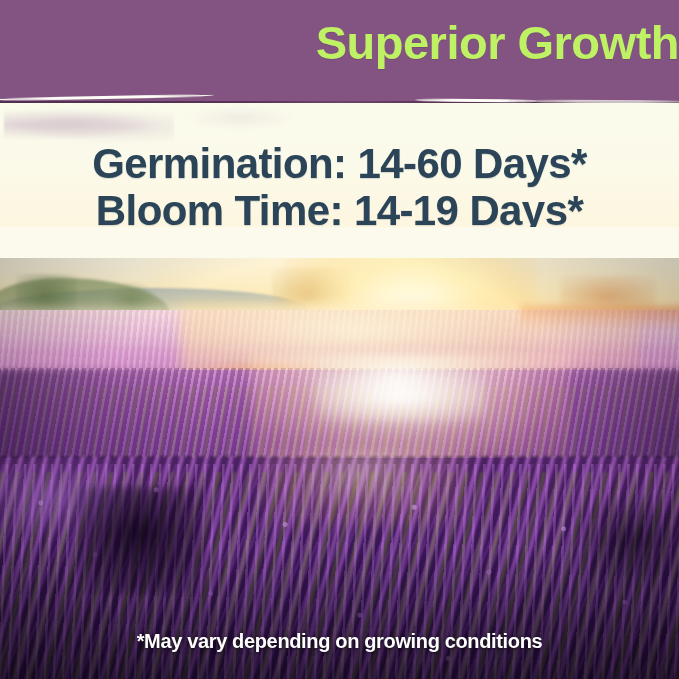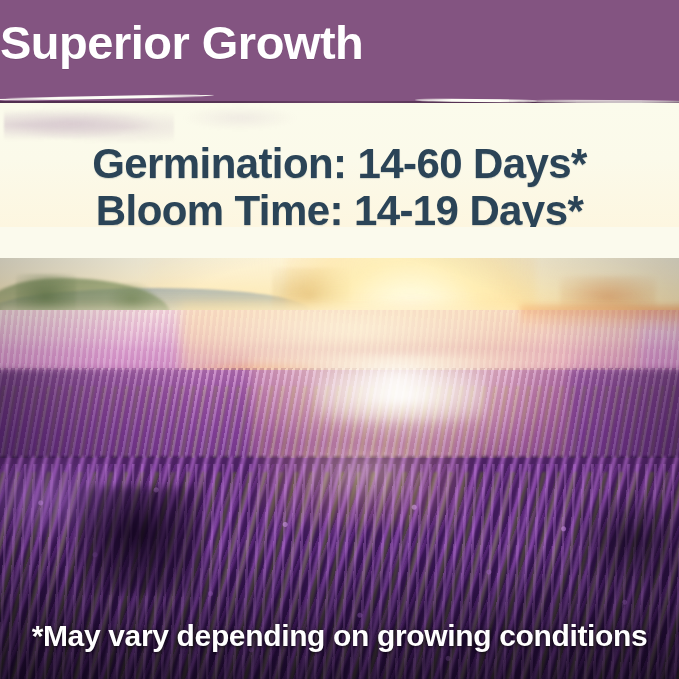--- a/index.html
+++ b/index.html
@@ -16,23 +16,23 @@
   
   #banner {
     position:absolute; left:0; top:0;
     width:679px; height:103px;
     background:#835481;
     z-index:40;
     overflow:visible;
   }
   #banner-title {
     position:absolute;
-    left:0; right:0; top:17px;
-    text-align:left;
-    color:#ffffff;
+    left:7px; right:0; top:17px;
+    text-align:right;
+    color:#bef264;
     font-size:47px;
     font-weight:bold;
     letter-spacing:-0.5px;
     line-height:1.1;
     white-space:nowrap;
     text-shadow:0 1px 0 rgba(0,0,0,0.10);
   }
   
   #banner-seam {
     position:absolute; left:0; top:101px;
@@ -348,21 +348,21 @@
     position:absolute; left:0; top:0; width:679px; height:421px;
     background:radial-gradient(ellipse at 50% 42%, rgba(0,0,0,0) 52%, rgba(0,0,0,0.30) 100%);
   }
 
   
   #footer-caption {
     position:absolute;
     left:0; right:0; bottom:26px;
     text-align:center;
     color:#ffffff;
-    font-size:30px;
+    font-size:20px;
     font-weight:bold;
     letter-spacing:-0.35px;
     white-space:nowrap;
     z-index:60;
     text-shadow:0 1px 3px rgba(0,0,0,0.55), 0 0 6px rgba(0,0,0,0.35);
   }
 </style>
 </head>
 <body>
 

